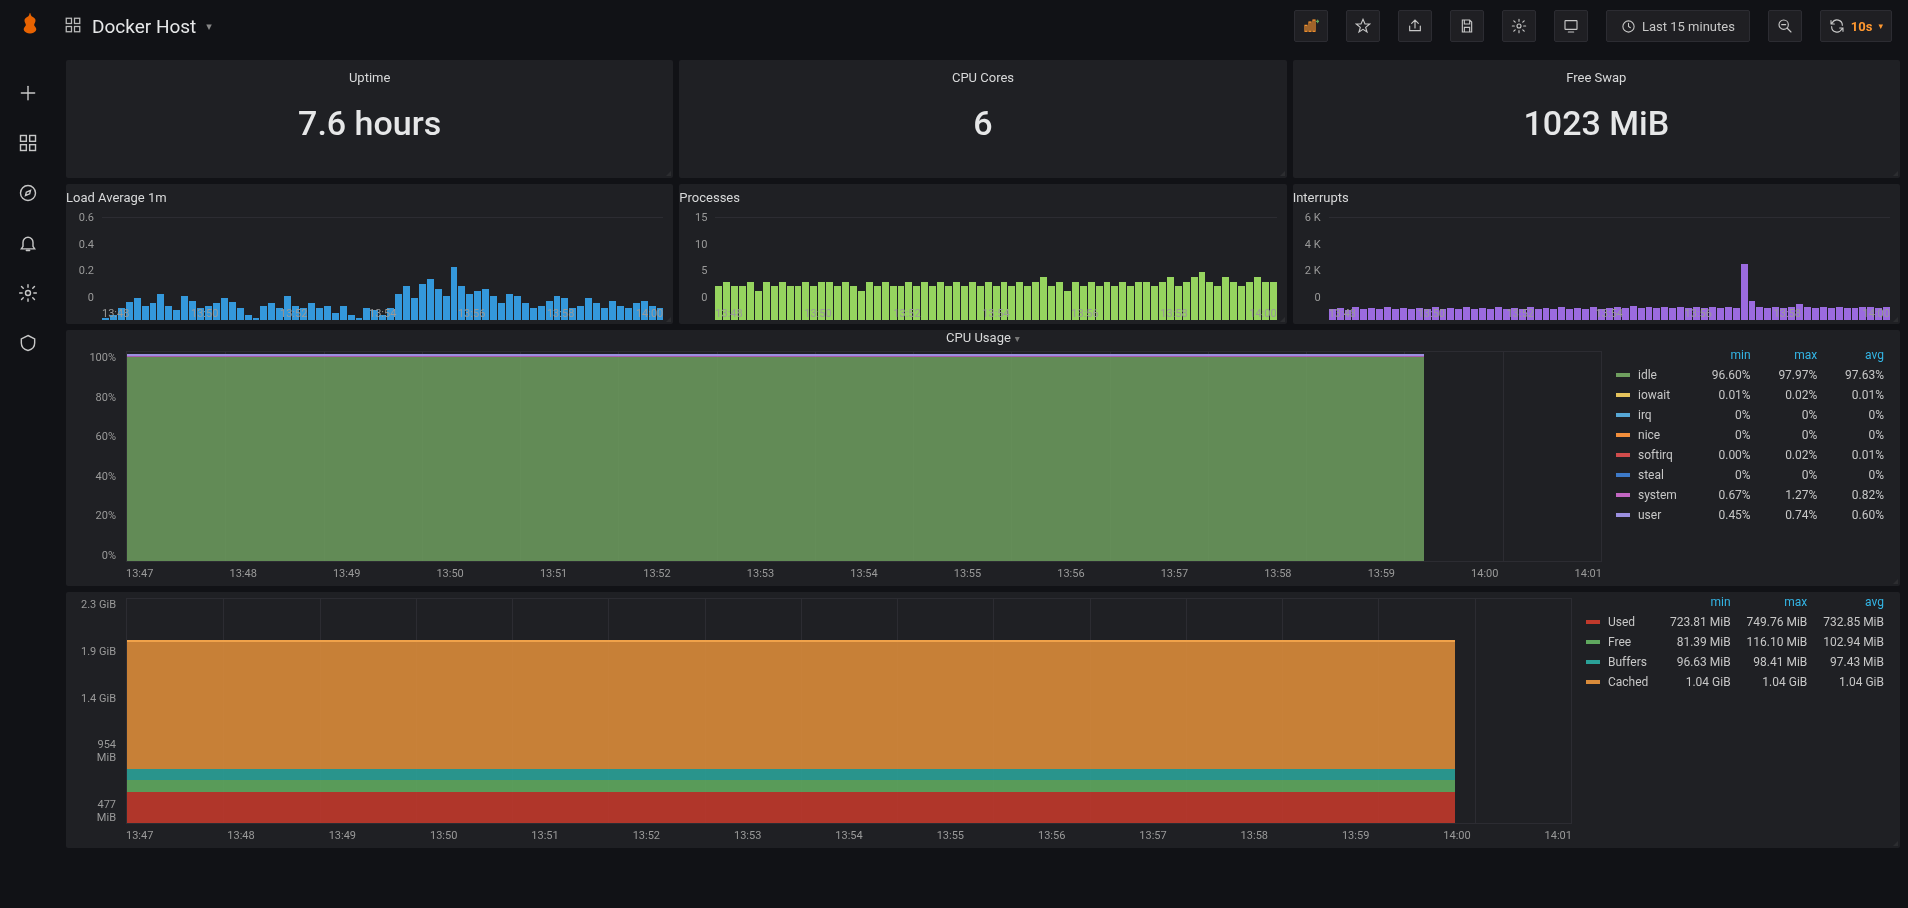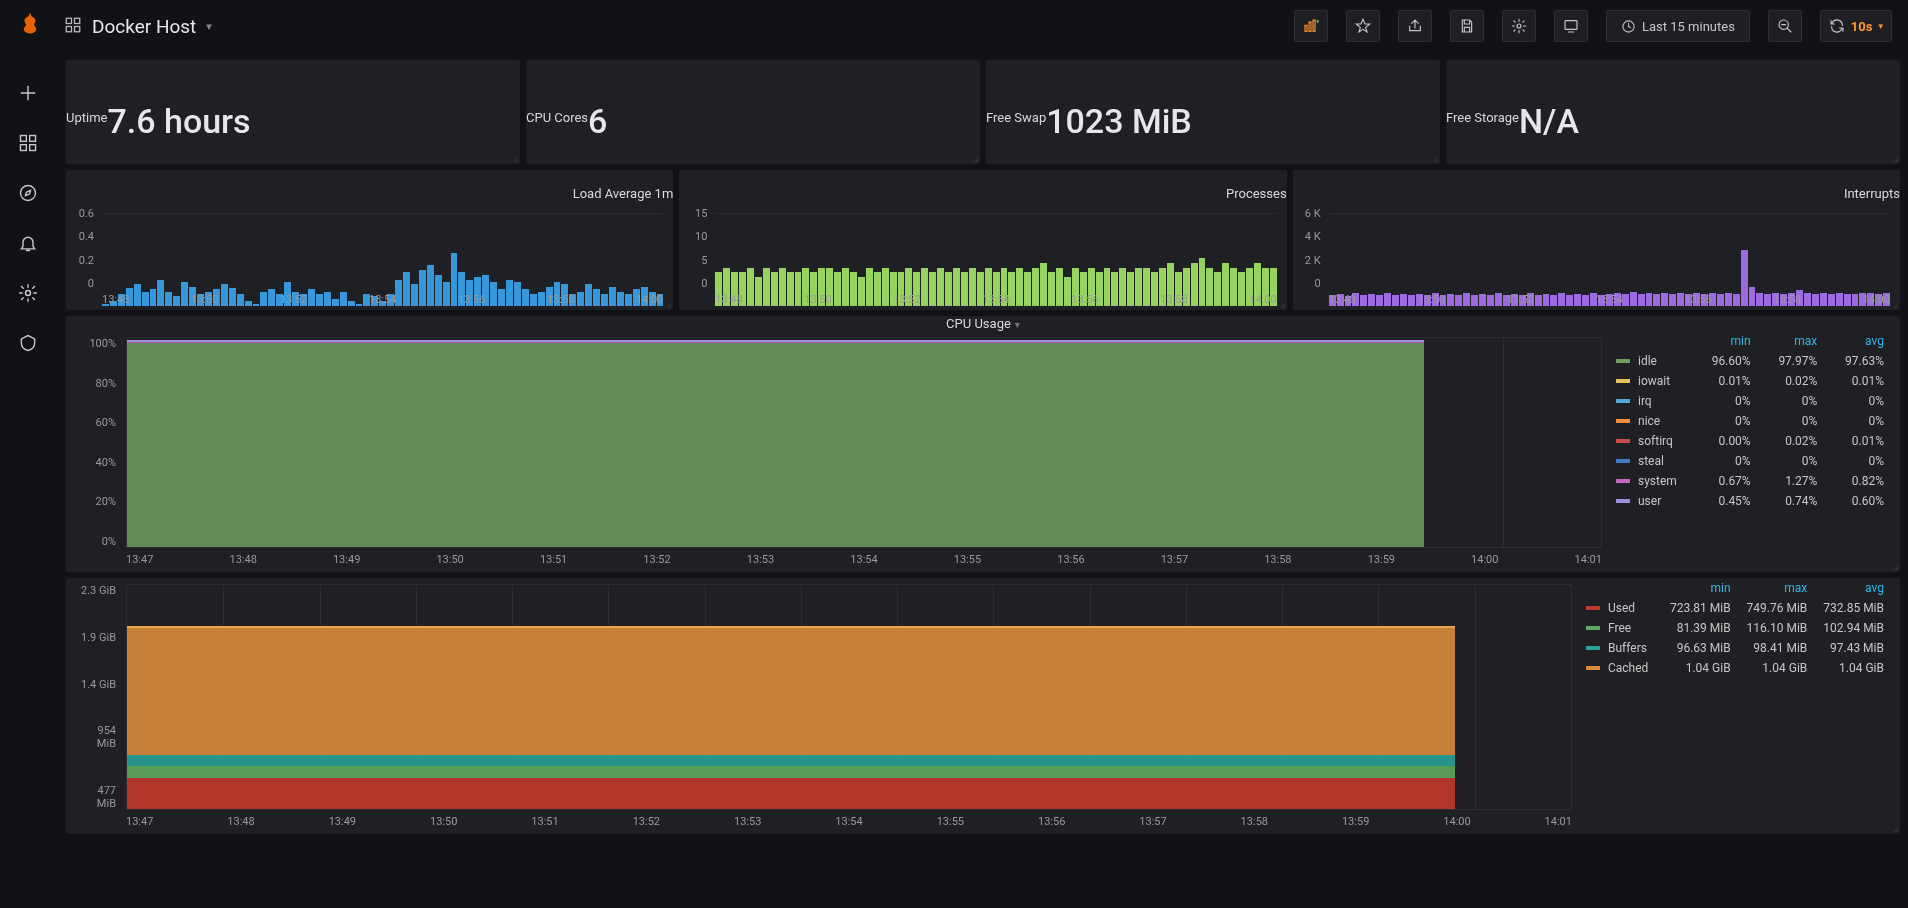--- a/index.html
+++ b/index.html
@@ -63,26 +63,26 @@
 }
 .panel .resize-handle {
   position:absolute; right:0; bottom:0; width:10px; height:10px;
   cursor:nwse-resize; opacity:.15;
 }
 .panel .resize-handle::after{
   content:""; position:absolute; right:2px; bottom:2px;
   border-right:5px solid #777; border-top:5px solid transparent;
 }
 
-.stat-row .panel { flex:1; height:104px; display:flex; align-items:center; }
+.stat-row .panel { flex:1; height:118px; display:flex; flex-direction:column; align-items:center; }
 .stat-title { color:#d8d9da; font-size:13px; margin-top:10px; }
 .stat-value { color:#e6e7e8; font-size:34px; font-weight:500; margin-top:18px; }
 
 .mini-row .panel { flex:1; height:140px; display:flex; flex-direction:column; }
-.mini-row .panel-title { text-align:right; font-size:13px; color:#d8d9da; padding:16px 0 2px; }
+.mini-row .panel-title { text-align:left; font-size:13px; color:#d8d9da; padding:6px 0 2px; }
 .mini-chart { flex:1; display:flex; align-items:flex-end; padding:0 10px 4px 36px; position:relative; }
 .mini-chart .yaxis {
   position:absolute; left:2px; top:4px; bottom:20px; width:30px;
   display:flex; flex-direction:column-reverse; justify-content:space-between;
   font-size:11px; color:#9a9a9a; text-align:right; padding-right:4px;
 }
 .mini-chart .top-grid { position:absolute; left:36px; right:10px; top:10px; height:1px; background:#2c2c32; }
 .mini-chart .bars { flex:1; height:72px; display:flex; align-items:flex-end; gap:1px; }
 .mini-chart .bar { flex:1; }
 .mini-chart .xaxis {
@@ -260,25 +260,20 @@
         <div class="resize-handle"></div>
       </div>
       <div class="panel">
         <div class="stat-title">CPU Cores</div>
         <div class="stat-value">6</div>
         <div class="resize-handle"></div>
       </div>
       <div class="panel">
         <div class="stat-title">Free Swap</div>
         <div class="stat-value">1023 MiB</div>
-        <div class="resize-handle"></div>
-      </div>
-      <div class="panel">
-        <div class="stat-title">Free Storage</div>
-        <div class="stat-value">N/A</div>
         <div class="resize-handle"></div>
       </div>
     </div>
 
   <div class="row mini-row" id="mini-row">
       <div class="panel">
         <div class="panel-title">Load Average 1m</div>
         <div class="mini-chart">
           <div class="yaxis">
             <span>0</span>

